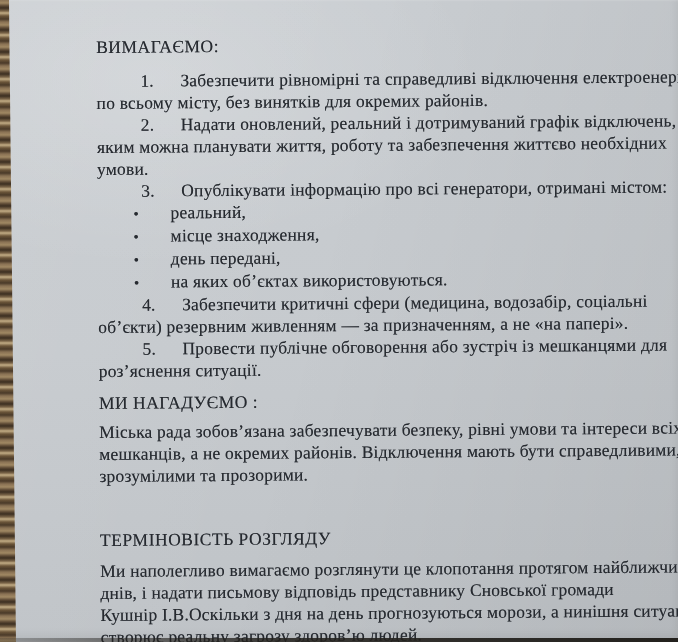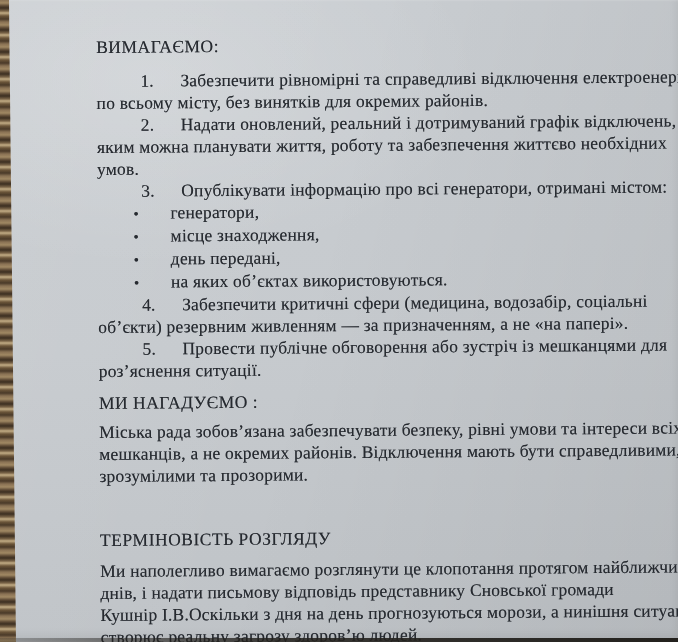--- a/index.html
+++ b/index.html
@@ -60,23 +60,23 @@
 
 <div class="scene">
   <div class="wood"></div>
   <div class="paper">
     <div class="doc" id="doc">
         <div class="heading h-demands">ВИМАГАЄМО:</div>
         <div class="line"><span class="num">1.</span><span>Забезпечити рівномірні та справедливі відключення електроенергії</span></div>
         <div class="line"><span>по всьому місту, без винятків для окремих районів.</span></div>
         <div class="line"><span class="num">2.</span><span>Надати оновлений, реальний і дотримуваний графік відключень, з</span></div>
         <div class="line"><span>яким можна планувати життя, роботу та забезпечення життєво необхідних</span></div>
-        <div class="line"><span>умов.</span></div>
+        <div class="line"><span>умови.</span></div>
         <div class="line"><span class="num">3.</span><span>Опублікувати інформацію про всі генератори, отримані містом:</span></div>
-        <div class="line"><span class="bullet">•</span><span>генератори,</span></div>
+        <div class="line"><span class="bullet">•</span><span>реальний,</span></div>
         <div class="line"><span class="bullet">•</span><span>місце знаходження,</span></div>
         <div class="line"><span class="bullet">•</span><span>день передані,</span></div>
         <div class="line"><span class="bullet">•</span><span>на яких об’єктах використовуються.</span></div>
         <div class="line"><span class="num">4.</span><span>Забезпечити критичні сфери (медицина, водозабір, соціальні</span></div>
         <div class="line"><span>об’єкти) резервним живленням — за призначенням, а не «на папері».</span></div>
         <div class="line"><span class="num">5.</span><span>Провести публічне обговорення або зустріч із мешканцями для</span></div>
         <div class="line"><span>роз’яснення ситуації.</span></div>
         <div class="heading h-remind">МИ НАГАДУЄМО :</div>
         <div class="line"><span>Міська рада зобов’язана забезпечувати безпеку, рівні умови та інтереси всіх</span></div>
         <div class="line"><span>мешканців, а не окремих районів. Відключення мають бути справедливими,</span></div>

